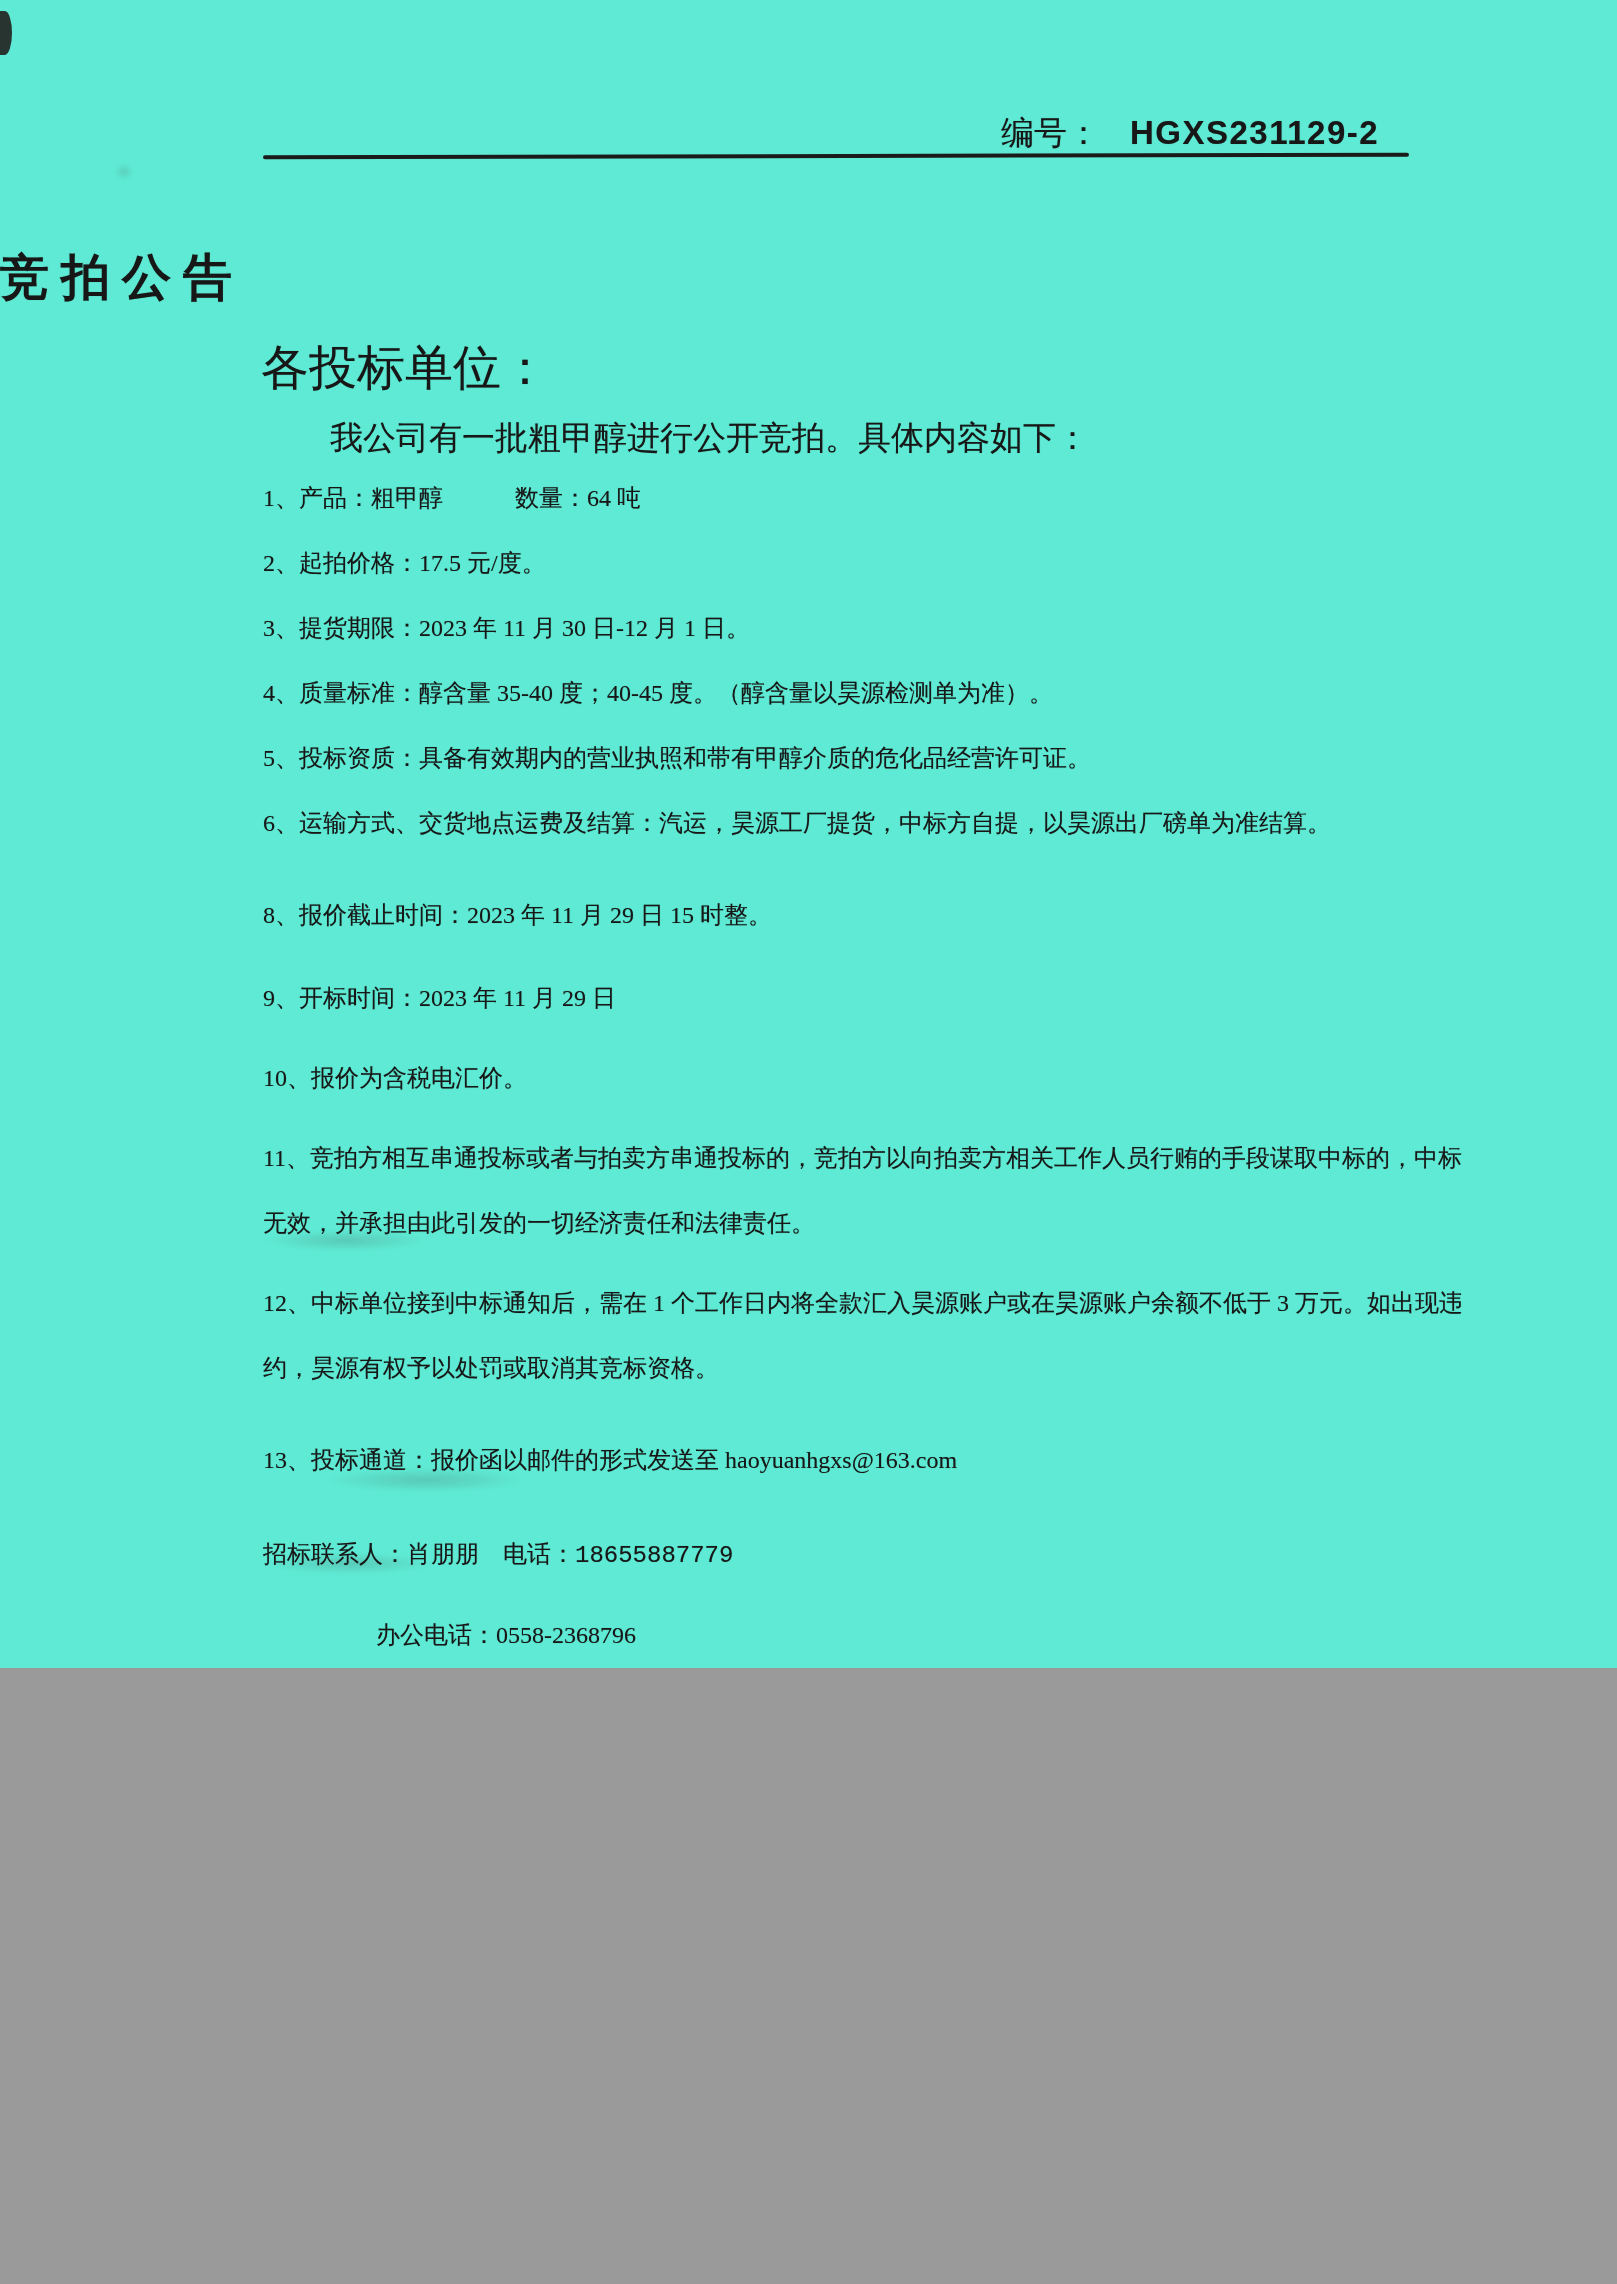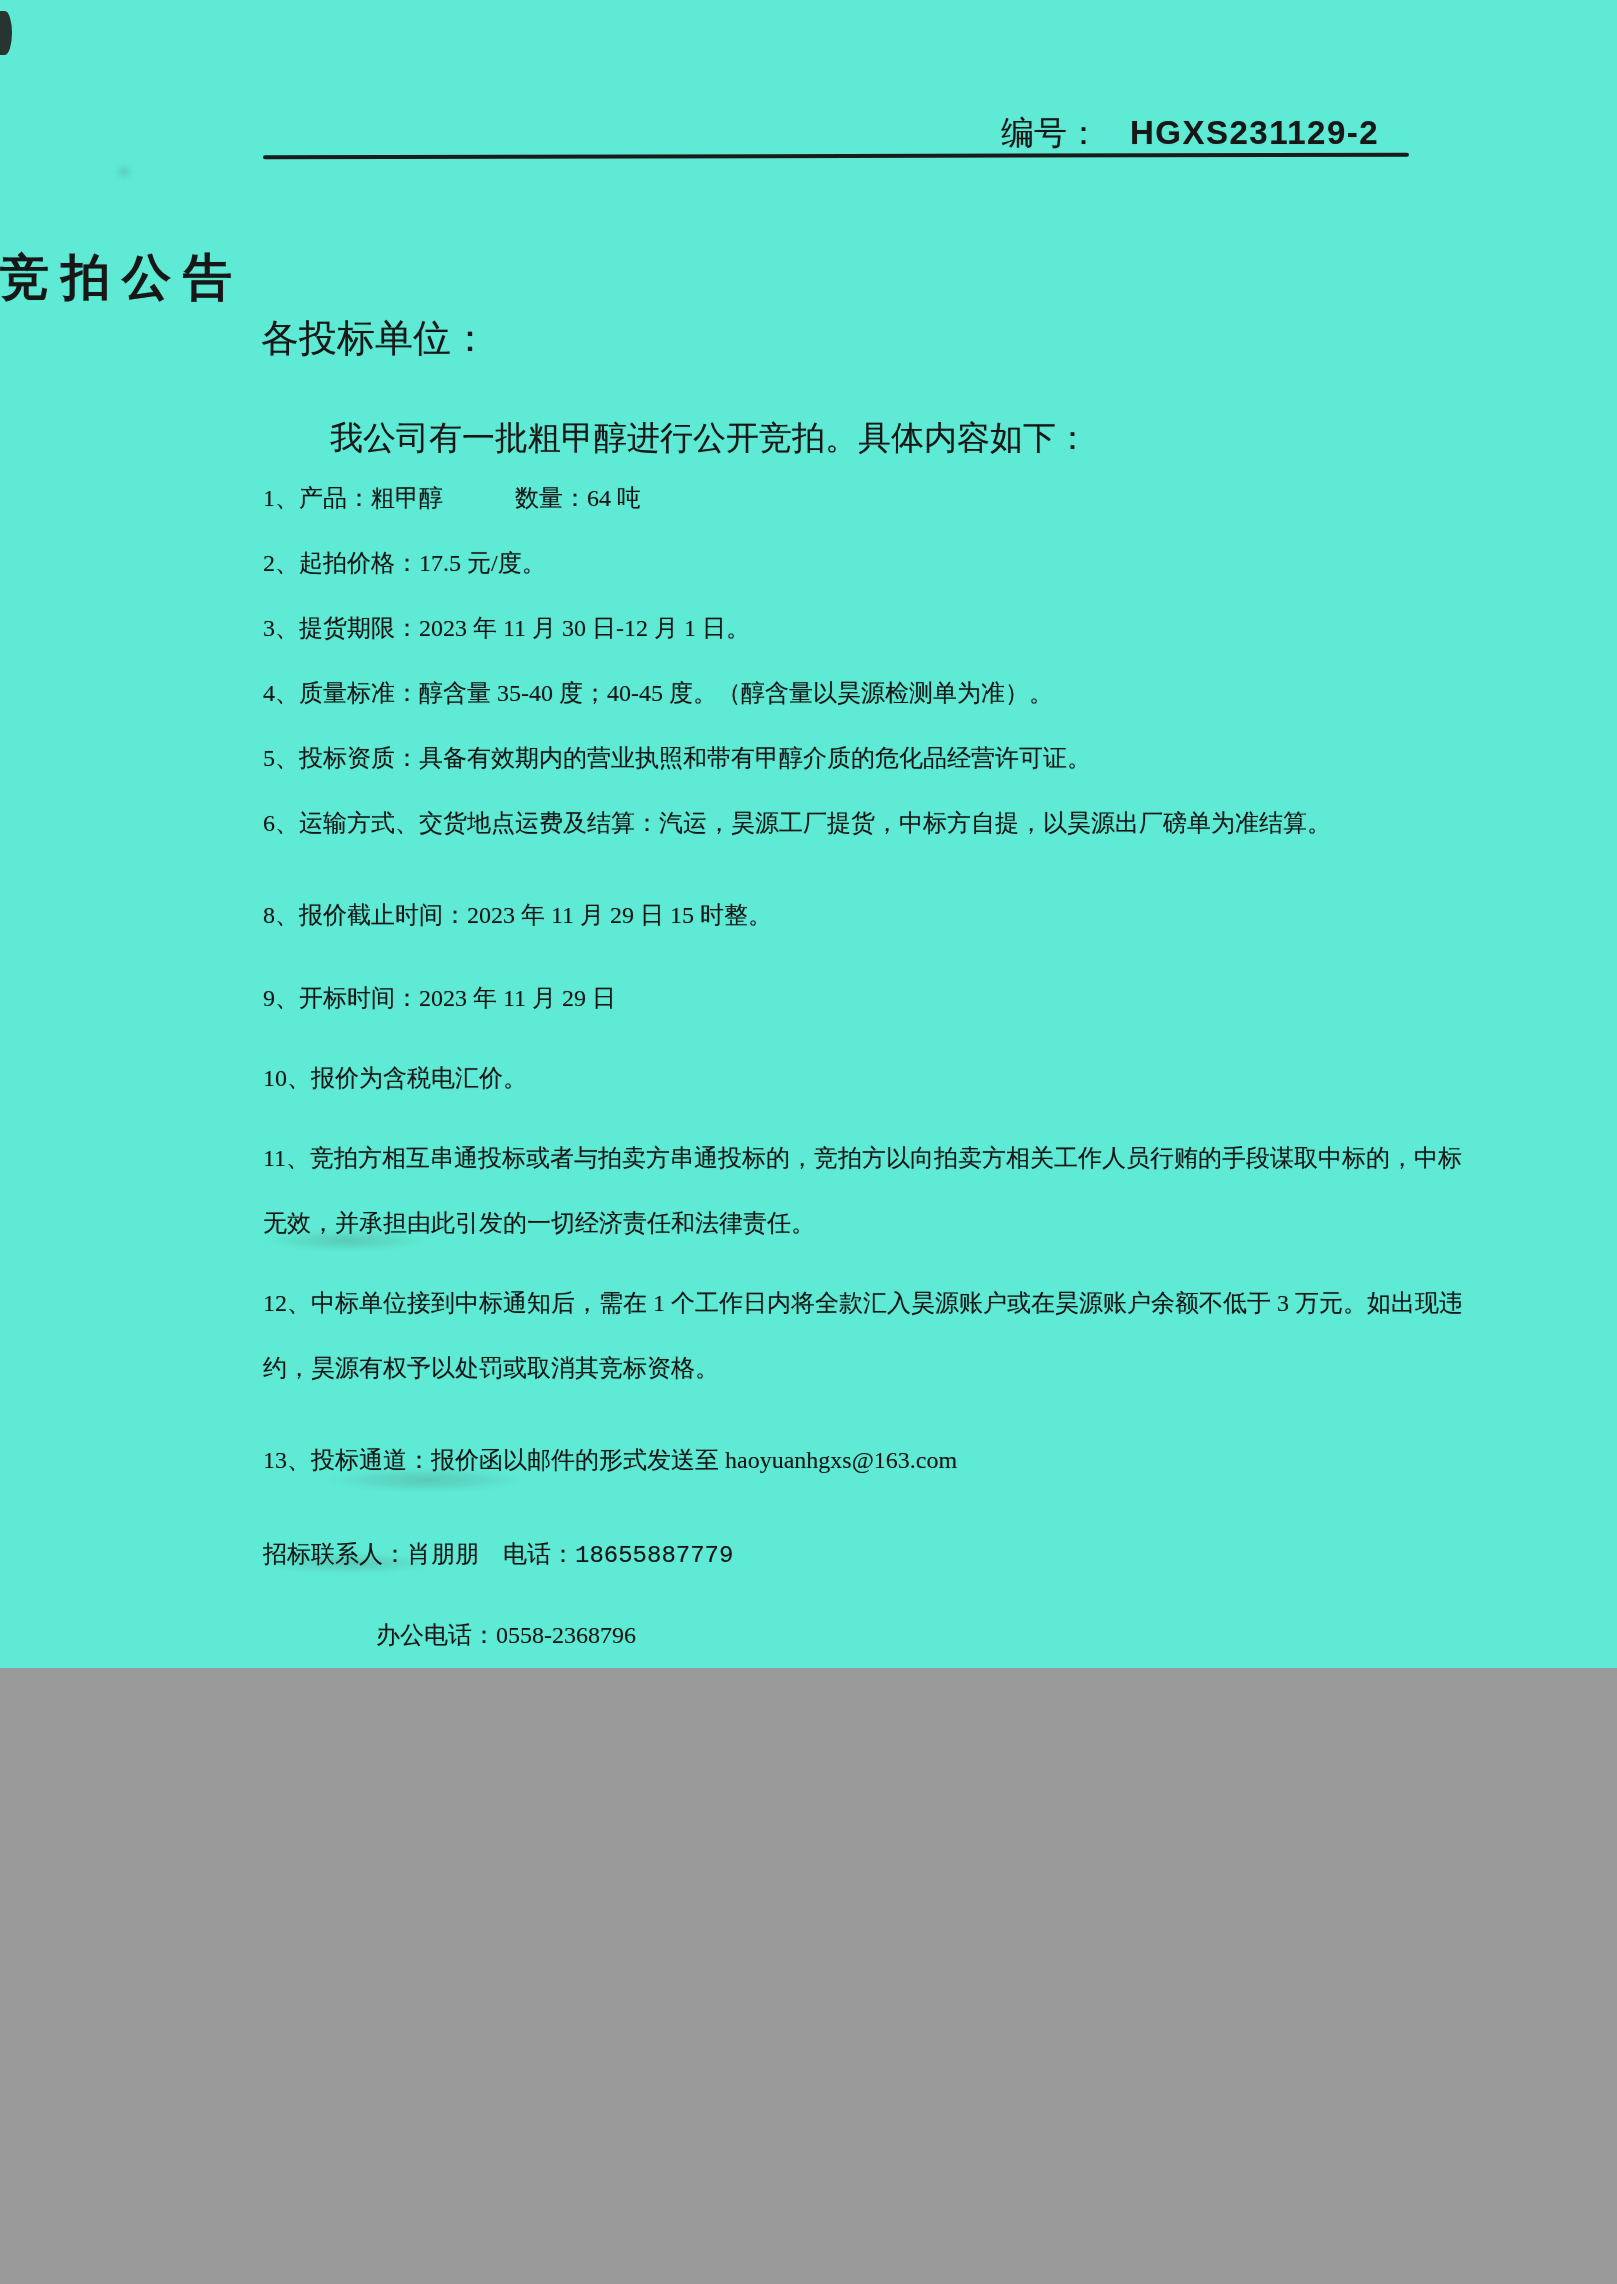--- a/index.html
+++ b/index.html
@@ -15,21 +15,21 @@
   .doc-no{position:absolute;top:111px;left:1001px;font-size:33px;white-space:nowrap;}
   .doc-no .code{
     font-family:"Liberation Sans","DejaVu Sans",sans-serif;
     font-weight:700;margin-left:30px;letter-spacing:1.5px;
   }
   .rule{position:absolute;left:263px;top:154px;width:1146px;height:3.8px;
     background:#1b1b1b;border-radius:2.3px;transform:rotate(-0.12deg);}
   
   .title{position:absolute;top:245px;left:0;width:1617px;
     font-size:49px;font-weight:700;letter-spacing:12px;}
-  .salutation{position:absolute;left:261px;top:313px;font-size:38px;}
+  .salutation{position:absolute;left:261px;top:336px;font-size:48px;}
   .intro{position:absolute;left:263px;top:416px;width:1233px;font-size:33px;text-indent:67px;}
   
   .content{position:absolute;left:263px;top:466px;width:1218px;
     font-size:24px;line-height:65px;}
   .item{margin:0;}
   .m20{margin-top:15px;} .m24{margin-top:18px;} .m28{margin-top:21px;}
   .m36{margin-top:27px;} .m40{margin-top:30px;font-family:Liberation Mono, monospace;}
   .contacts{display:flex;justify-content:space-between;width:1188px;}
   .office{margin-left:113px;}
   

